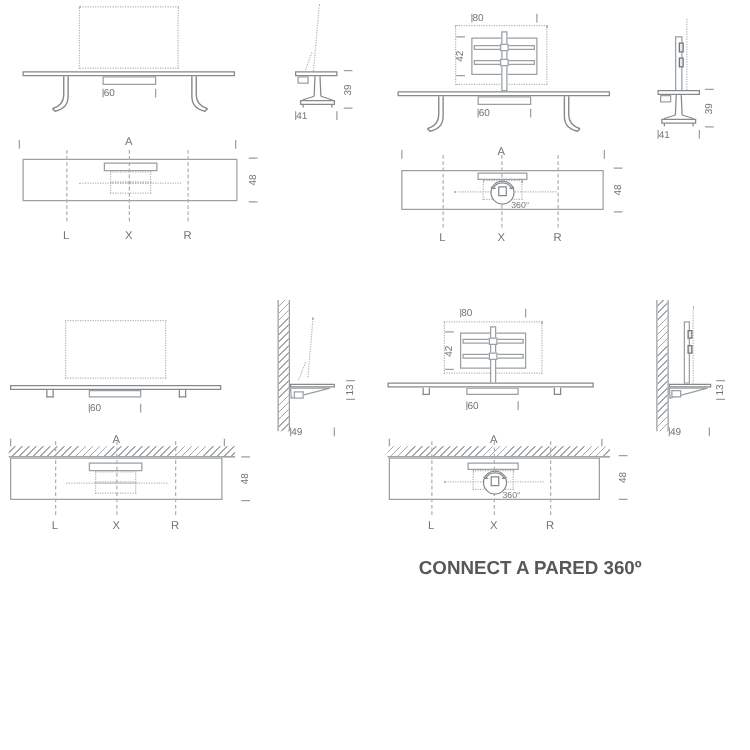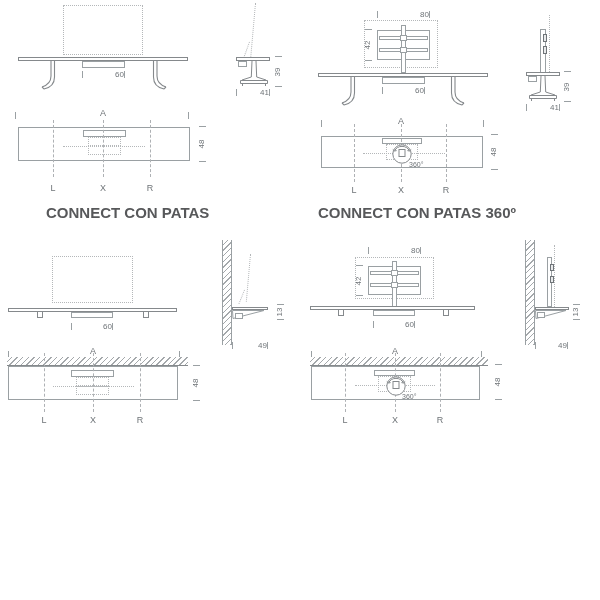--- a/index.html
+++ b/index.html
@@ -12,21 +12,21 @@
   .dotv{position:absolute;border-left:1px dotted #b4b7b9;width:0}
   .dashv{position:absolute;border-left:1px dashed #aeb1b4;width:0}
   .hatch{position:absolute;background:repeating-linear-gradient(135deg,#fff 0,#fff 3px,#a4a8ab 3px,#a4a8ab 4px)}
   .hatch.side{border-left:1px solid #9aa0a3;border-right:1px solid #9aa0a3}
   .hatch.topv{border-bottom:1px solid #85898c}
   .dim-row{position:absolute;display:flex;align-items:center;justify-content:space-between;height:9px}
   .dim-col{position:absolute;display:flex;flex-direction:column;align-items:center;justify-content:space-between;width:10px}
   .tickv{width:1px;height:7px;background:#9aa0a3}
   .tickh{width:7px;height:1px;background:#9aa0a3}
   .dim{font-size:8px;color:#6f7478;line-height:8px;white-space:nowrap}
-  .lbl{flex:1;text-align:right}
+  .lbl{flex:1;text-align:left}
   .rot{transform:rotate(-90deg)}
   .label{position:absolute;font-size:9px;color:#6f7478;transform:translateX(-50%);line-height:1}
   .small{font-size:7px;color:#6f7478;position:absolute;line-height:1}
   .title{position:absolute;font-size:15px;font-weight:700;color:#57585a;white-space:nowrap}
   .mark{position:absolute;border:1px solid #6f7478;background:#e8eaeb}
   .clip{position:absolute;border:1px solid #85898c;border-top:none;background:#fff}
   svg.shape{position:absolute;overflow:visible}
 </style>
 </head>
 <body>
@@ -83,21 +83,20 @@
   <div class="dashv" style="left:103px;top:120px;height:57px"></div>
   <div class="dashv" style="left:150px;top:120px;height:57px"></div>
   <span class="label" style="left:53px;top:184px">L</span>
   <span class="label" style="left:103px;top:184px">X</span>
   <span class="label" style="left:150px;top:184px">R</span>
   <div class="dim-col" style="left:197px;top:126px;height:36px">
     <span class="tickh"></span>
     <span class="dim rot">48</span>
     <span class="tickh"></span>
   </div>
-  <div class="title" style="left:46px;top:204px">CONNECT CON PATAS</div>
 </div>
 
 <div class="q" style="left:300px;top:0">
 
   <div class="dim-row" style="left:77px;top:10px;width:53px">
     <span class="tickv"></span>
     <span class="dim lbl">80</span>
     <span class="tickv"></span>
   </div>
   <div class="dot-rect" style="left:64px;top:20px;width:74px;height:48px"></div>
@@ -170,21 +169,20 @@
   </svg>
   <span class="small" style="left:109px;top:161px">360°</span>
   <span class="label" style="left:54px;top:186px">L</span>
   <span class="label" style="left:101px;top:186px">X</span>
   <span class="label" style="left:146px;top:186px">R</span>
   <div class="dim-col" style="left:189px;top:134px;height:36px">
     <span class="tickh"></span>
     <span class="dim rot">48</span>
     <span class="tickh"></span>
   </div>
-  <div class="title" style="left:18px;top:204px">CONNECT CON PATAS 360º</div>
 </div>
 
 <div class="q" style="left:0;top:240px">
 
   <div class="dot-rect" style="left:52px;top:16px;width:81px;height:47px"></div>
   <div class="rect2" style="left:8px;top:68px;width:169px;height:4px"></div>
   <div class="clip" style="left:37px;top:72px;width:6px;height:6px"></div>
   <div class="clip" style="left:143px;top:72px;width:6px;height:6px"></div>
   <div class="rect" style="left:71px;top:72px;width:42px;height:6px"></div>
   <div class="dim-row" style="left:71px;top:82px;width:42px">
@@ -304,13 +302,14 @@
   </svg>
   <span class="small" style="left:102px;top:153px">360°</span>
   <span class="label" style="left:45px;top:176px">L</span>
   <span class="label" style="left:95px;top:176px">X</span>
   <span class="label" style="left:140px;top:176px">R</span>
   <div class="dim-col" style="left:193px;top:124px;height:36px">
     <span class="tickh"></span>
     <span class="dim rot">48</span>
     <span class="tickh"></span>
   </div>
+  <div class="title" style="left:35px;top:206px">CONNECT A PARED 360º</div>
 </div>
 
 </body></html>

